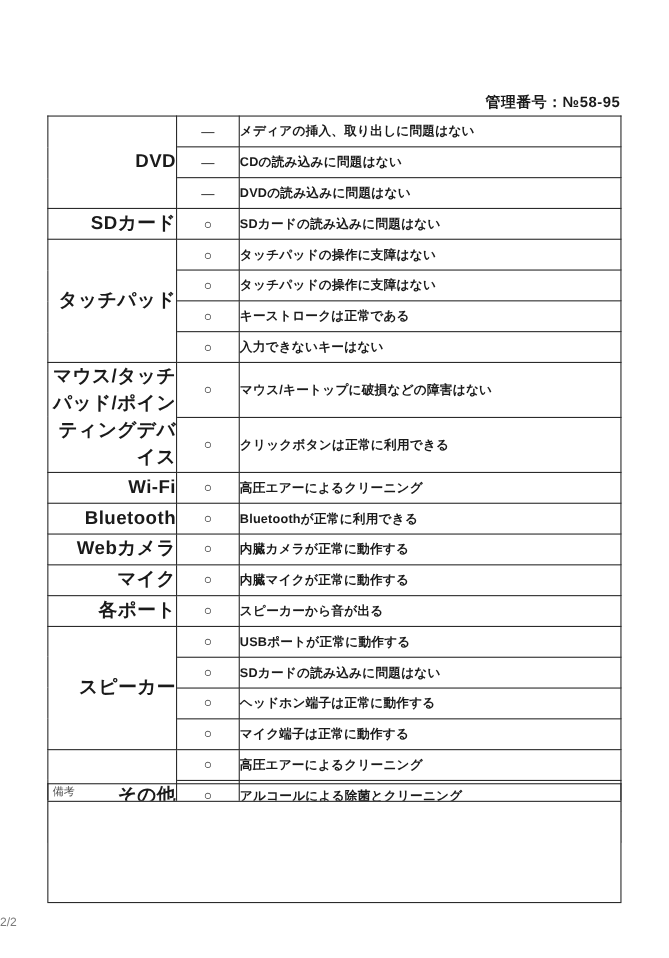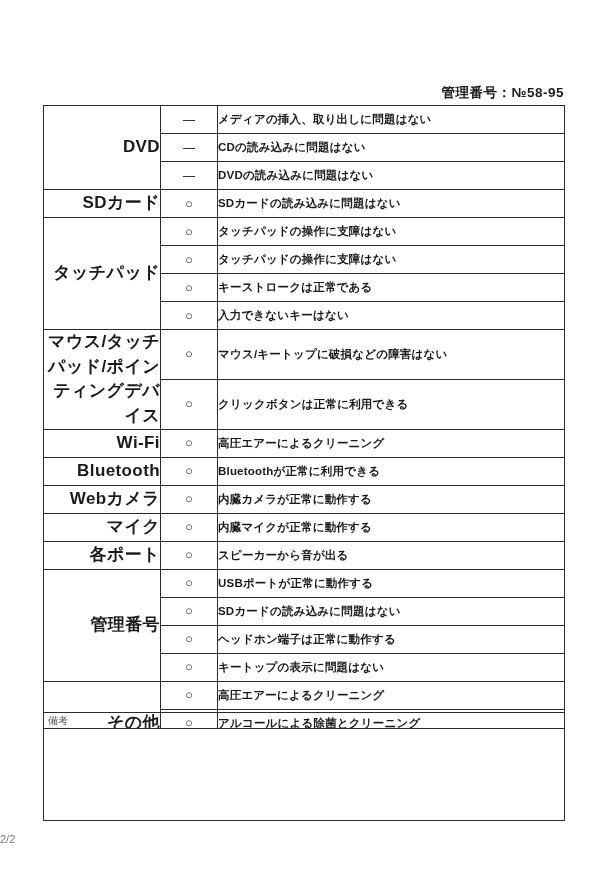--- a/index.html
+++ b/index.html
@@ -183,35 +183,35 @@
             <td class="cat" rowspan="1">マイク</td>
             <td class="mark"><span class="mark-circle">○</span></td>
             <td class="desc">内臓マイクが正常に動作する</td>
           </tr>
           <tr>
             <td class="cat" rowspan="1">各ポート</td>
             <td class="mark"><span class="mark-circle">○</span></td>
             <td class="desc">スピーカーから音が出る</td>
           </tr>
           <tr>
-            <td class="cat" rowspan="4">管理番号</td>
+            <td class="cat" rowspan="4">スピーカー</td>
             <td class="mark"><span class="mark-circle">○</span></td>
             <td class="desc">USBポートが正常に動作する</td>
           </tr>
           <tr>
             <td class="mark"><span class="mark-circle">○</span></td>
             <td class="desc">SDカードの読み込みに問題はない</td>
           </tr>
           <tr>
             <td class="mark"><span class="mark-circle">○</span></td>
             <td class="desc">ヘッドホン端子は正常に動作する</td>
           </tr>
           <tr>
             <td class="mark"><span class="mark-circle">○</span></td>
-            <td class="desc">キートップの表示に問題はない</td>
+            <td class="desc">マイク端子は正常に動作する</td>
           </tr>
           <tr>
             <td class="cat" rowspan="3">その他</td>
             <td class="mark"><span class="mark-circle">○</span></td>
             <td class="desc">高圧エアーによるクリーニング</td>
           </tr>
           <tr>
             <td class="mark"><span class="mark-circle">○</span></td>
             <td class="desc">アルコールによる除菌とクリーニング</td>
           </tr>

